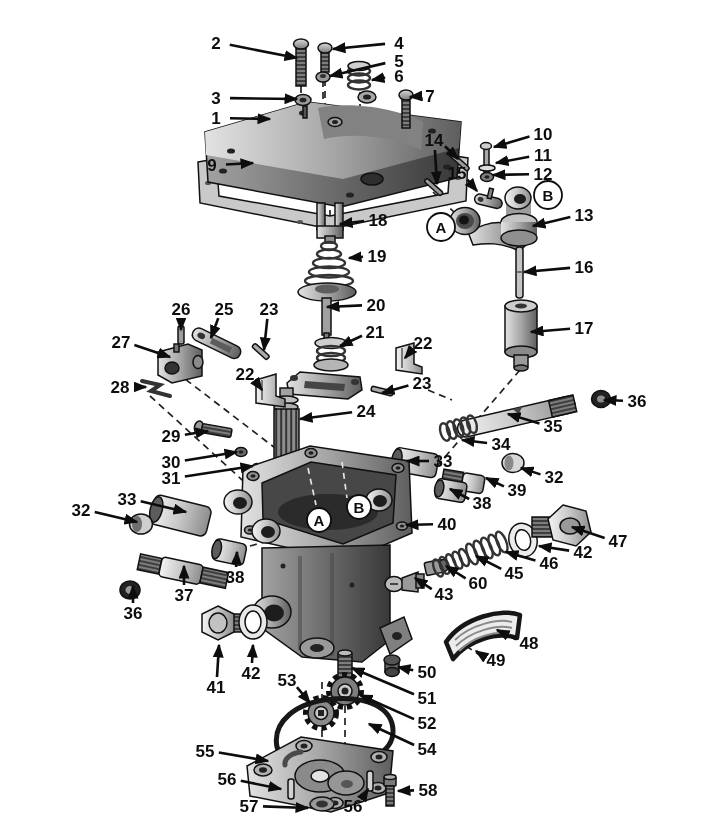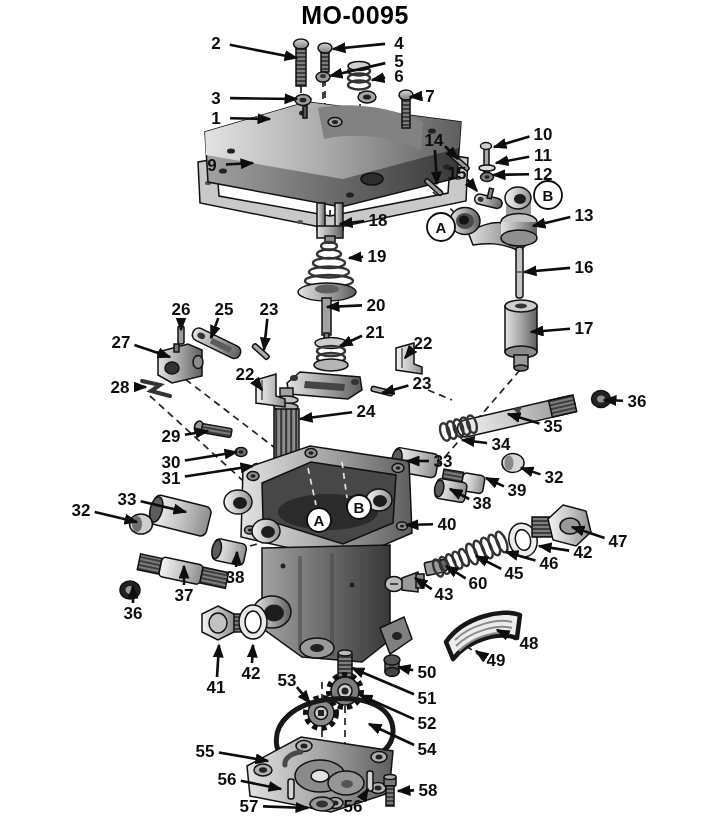--- a/index.html
+++ b/index.html
@@ -12,21 +12,20 @@
   .refletter{font-family:"Liberation Sans",sans-serif;font-size:15px;font-weight:bold;fill:#0d0d0d;}
   .ln{stroke:#111;stroke-width:1.5;}
   .dash{fill:none;stroke:#222;stroke-width:1.7;stroke-dasharray:7 5;}
   .dashW{fill:none;stroke:#e3e3e3;stroke-width:1.7;stroke-dasharray:6 5;}
   .coil{fill:none;stroke:#333;stroke-width:2.4;}
 </style>
 </head>
 <body>
 
 <div class="page">
-  <h1 class="title">MO-0095</h1>
 
   <svg id="diagram" width="710" height="821" viewBox="0 0 710 821">
     <defs>
       <linearGradient id="gLight" x1="0" y1="0" x2="1" y2="0">
         <stop offset="0" stop-color="#f3f3f3"></stop>
           <stop offset=".5" stop-color="#c7c7c7"></stop>
           <stop offset="1" stop-color="#8d8d8d"></stop>
       </linearGradient>
       <linearGradient id="gMid" x1="0" y1="0" x2="1" y2="0">
         <stop offset="0" stop-color="#e2e2e2"></stop>

